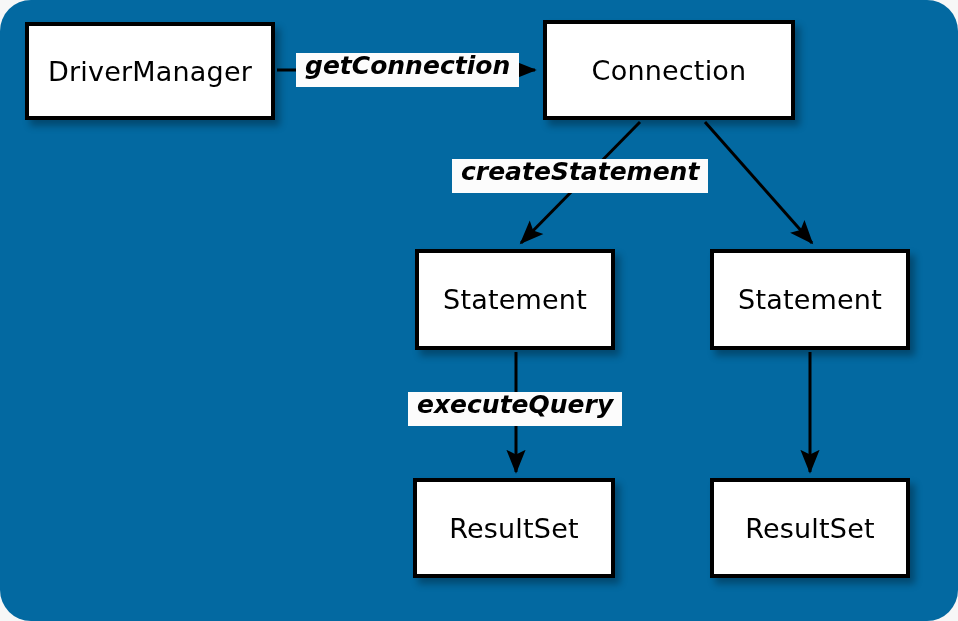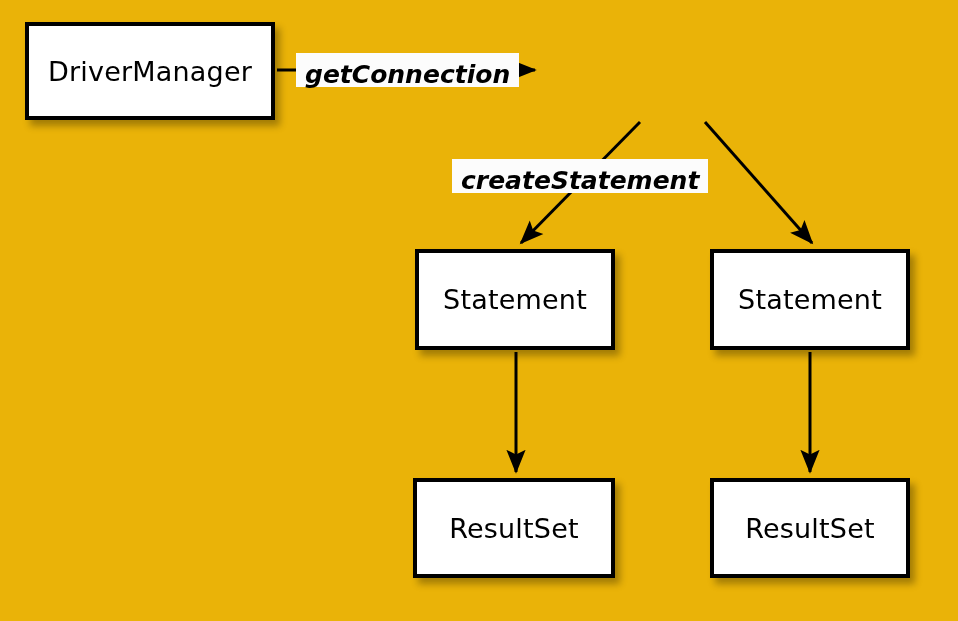--- a/index.html
+++ b/index.html
@@ -10,21 +10,22 @@
     width: 958px;
     height: 621px;
     background: #f7f7f7;
     font-family: "DejaVu Sans", sans-serif;
     overflow: hidden;
   }
   #diagram {
     position: relative;
     width: 958px;
     height: 621px;
-    background: #eab308;
+    background: #0369a1;
+    border-radius: 31px;
   }
   
   #connectors {
     position: absolute;
     left: 0;
     top: 0;
     width: 958px;
     height: 621px;
     z-index: 1;
   }
@@ -46,21 +47,21 @@
     color: #000000;
     letter-spacing: 0.2px;
     line-height: 1;
     white-space: nowrap;
   }
   .edge-label {
     position: absolute;
     box-sizing: border-box;
     background: #fcfcfc;
     display: flex;
-    align-items: flex-end;
+    align-items: flex-start;
     justify-content: center;
     z-index: 2;
     padding: 0 9px;
   }
   .edge-label-text {
     font-family: "DejaVu Sans", sans-serif;
     font-size: 25px;
     font-style: italic;
     font-weight: 600;
     color: #000000;
@@ -88,20 +89,23 @@
 
     <line x1="516" y1="352" x2="516" y2="472" stroke="#000000" stroke-width="3" marker-end="url(#arrowhead)"></line>
 
     <line x1="810" y1="352" x2="810" y2="472" stroke="#000000" stroke-width="3" marker-end="url(#arrowhead)"></line>
   </svg>
 
   <div class="node" style="left:25px; top:22px; width:250px; height:98px;">
     <span class="node-label">DriverManager</span>
   </div>
 
+  <div class="node" style="left:543px; top:20px; width:252px; height:100px;">
+    <span class="node-label">Connection</span>
+  </div>
 
   <div class="node" style="left:415px; top:249px; width:200px; height:101px;">
     <span class="node-label">Statement</span>
   </div>
 
   <div class="node" style="left:710px; top:249px; width:200px; height:101px;">
     <span class="node-label">Statement</span>
   </div>
 
   <div class="node" style="left:413px; top:478px; width:202px; height:100px;">
@@ -113,14 +117,17 @@
   </div>
 
   <div class="edge-label" style="left:296px; top:53px; height:34px;">
     <span class="edge-label-text">getConnection</span>
   </div>
 
   <div class="edge-label" style="left:452px; top:159px; height:34px;">
     <span class="edge-label-text">createStatement</span>
   </div>
 
+  <div class="edge-label" style="left:408px; top:392px; height:34px;">
+    <span class="edge-label-text">executeQuery</span>
+  </div>
 
 </div>
 
 </body></html>

